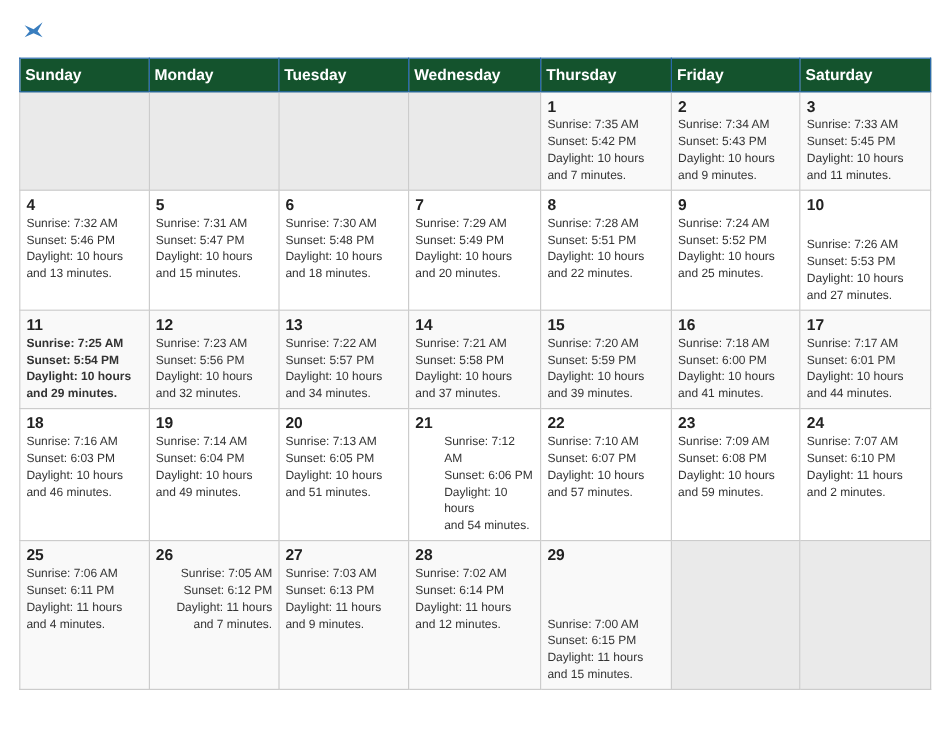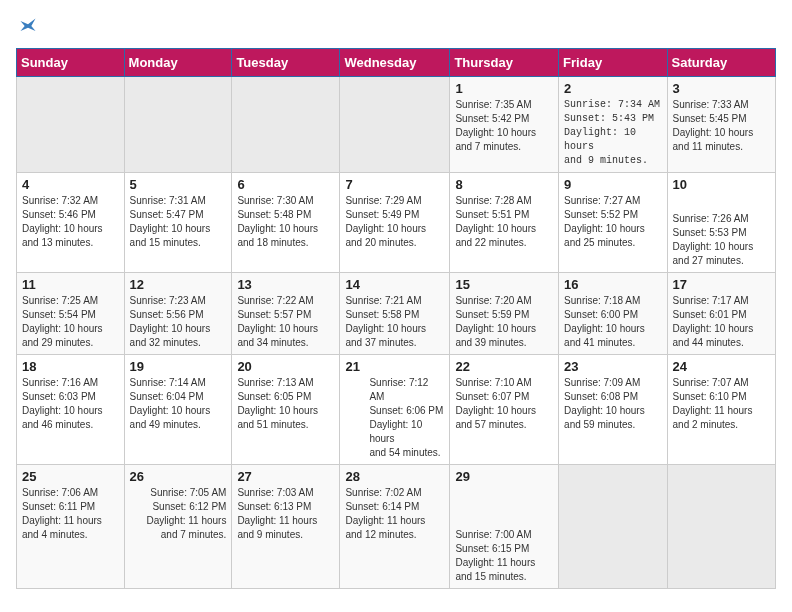--- a/index.html
+++ b/index.html
@@ -50,21 +50,21 @@
     }
     .calendar-subtitle {
       font-size: 16px;
       color: #444;
     }
     table {
       width: 100%;
       border-collapse: collapse;
     }
     thead th {
-      background: #be185d;
+      background: #14532d;
       color: #fff;
       font-size: 13px;
       font-weight: bold;
       padding: 6px 4px;
       text-align: left;
       border: 1px solid #2a6aaa;
     }
     tbody td {
       border: 1px solid #ccc;
       vertical-align: top;
@@ -136,21 +136,21 @@
         <td class="empty-cell"></td>
         <td>
           <span class="day-number">1</span>
           <div class="day-info" style="white-space: pre-line;">Sunrise: 7:35 AM
 Sunset: 5:42 PM
 Daylight: 10 hours
 and 7 minutes.</div>
         </td>
         <td>
           <span class="day-number">2</span>
-          <div class="day-info" style="white-space: pre-line; font-family: Liberation Mono, monospace;">Sunrise: 7:34 AM
+          <div class="day-info" style="white-space: pre-line;">Sunrise: 7:34 AM
 Sunset: 5:43 PM
 Daylight: 10 hours
 and 9 minutes.</div>
         </td>
         <td>
           <span class="day-number">3</span>
           <div class="day-info" style="white-space: pre-line;">Sunrise: 7:33 AM
 Sunset: 5:45 PM
 Daylight: 10 hours
 and 11 minutes.</div>
@@ -187,37 +187,37 @@
         </td>
         <td>
           <span class="day-number">8</span>
           <div class="day-info" style="white-space: pre-line;">Sunrise: 7:28 AM
 Sunset: 5:51 PM
 Daylight: 10 hours
 and 22 minutes.</div>
         </td>
         <td>
           <span class="day-number">9</span>
-          <div class="day-info" style="white-space: pre-line;">Sunrise: 7:27 AM
+          <div class="day-info" style="white-space: pre-line;">Sunrise: 7:24 AM
 Sunset: 5:52 PM
 Daylight: 10 hours
 and 25 minutes.</div>
         </td>
         <td>
           <span class="day-number">10</span>
           <div class="day-info" style="white-space: pre-line; margin-top: 20px;">Sunrise: 7:26 AM
 Sunset: 5:53 PM
 Daylight: 10 hours
 and 27 minutes.</div>
         </td>
       </tr>
       <tr>
         <td>
           <span class="day-number">11</span>
-          <div class="day-info" style="white-space: pre-line;">Sunrise: 7:25 AM
+          <div class="day-info" style="white-space: pre-line; font-weight: bold;">Sunrise: 7:25 AM
 Sunset: 5:54 PM
 Daylight: 10 hours
 and 29 minutes.</div>
         </td>
         <td>
           <span class="day-number">12</span>
           <div class="day-info" style="white-space: pre-line;">Sunrise: 7:23 AM
 Sunset: 5:56 PM
 Daylight: 10 hours
 and 32 minutes.</div>

